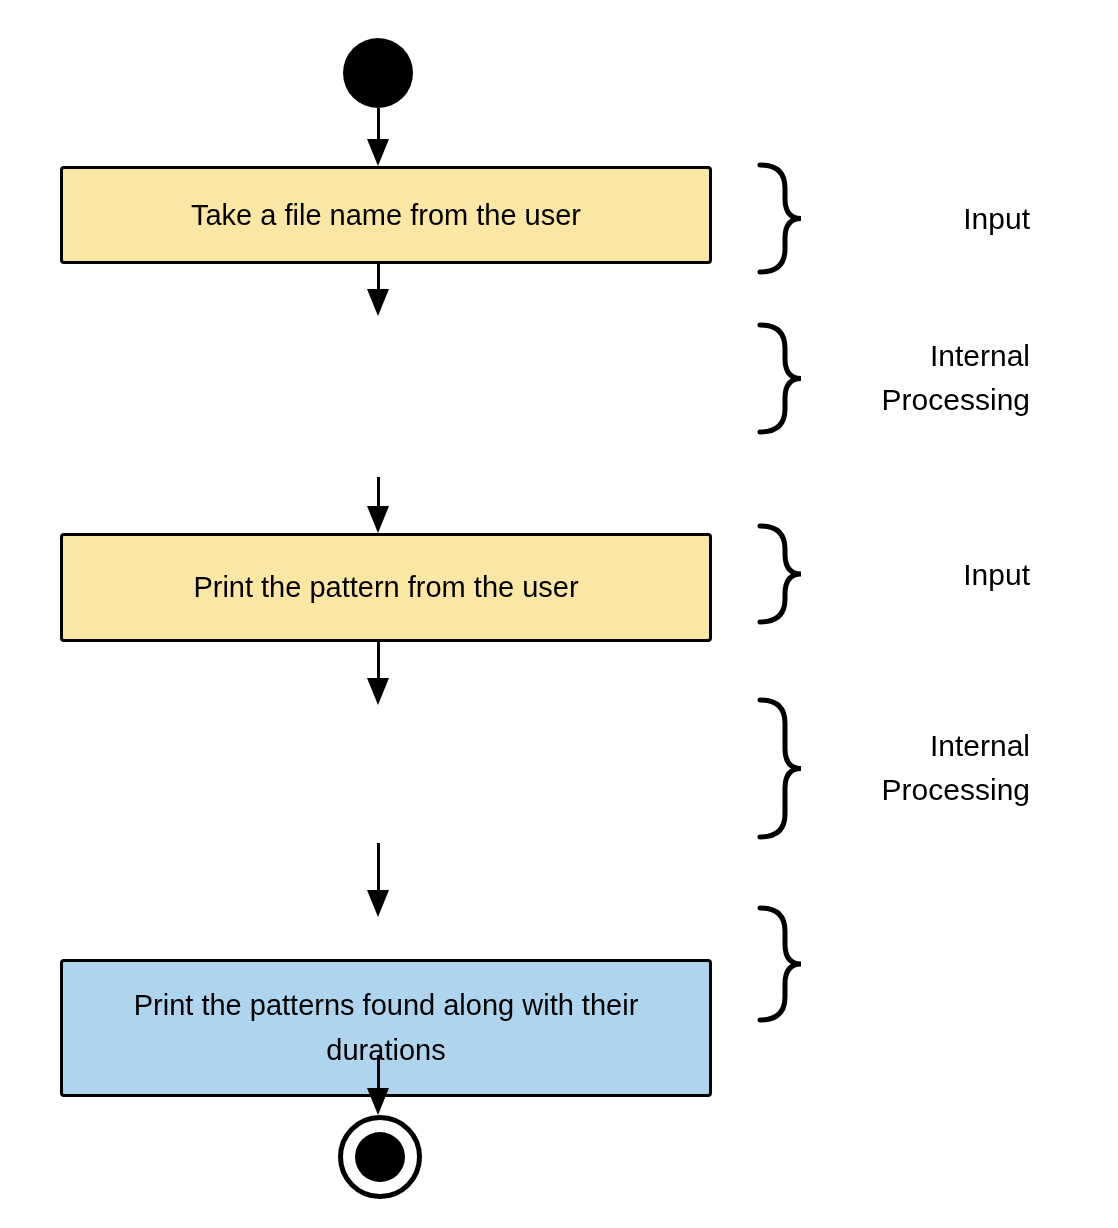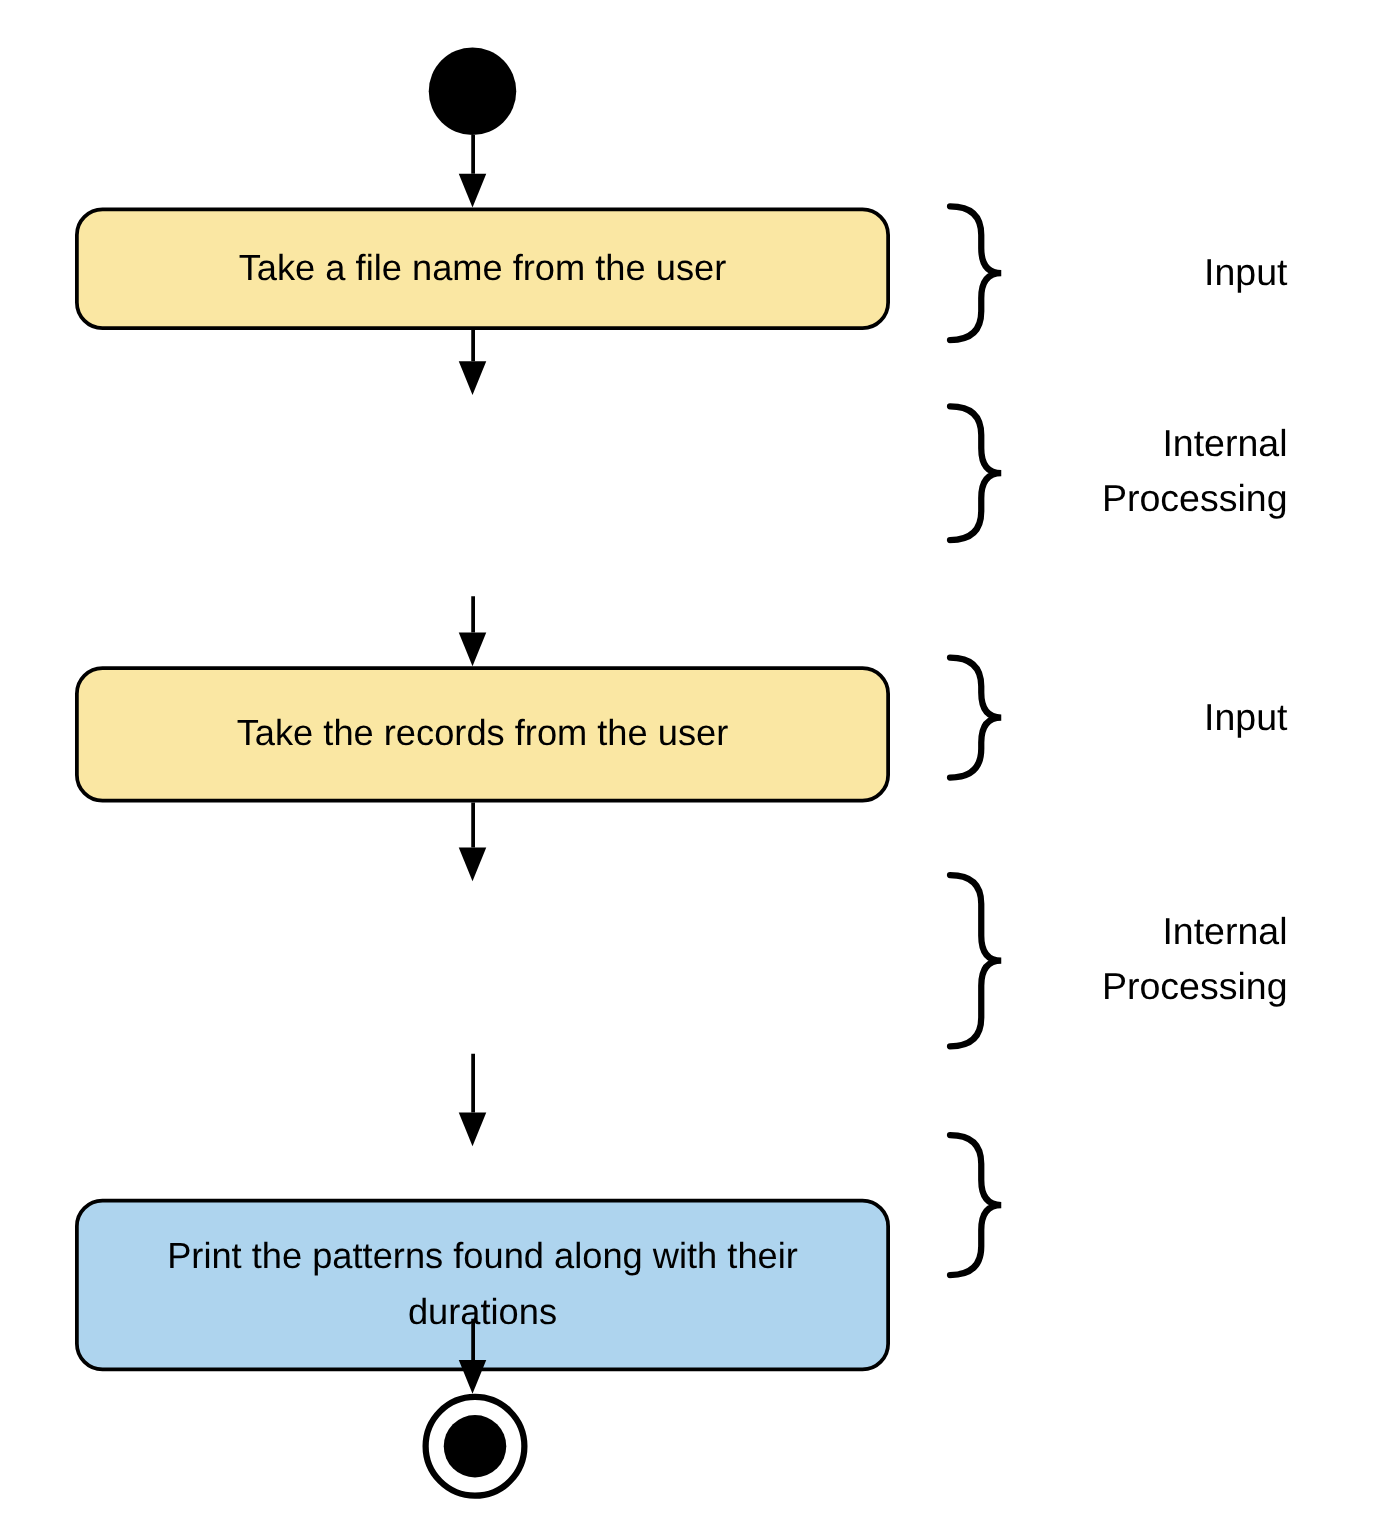--- a/index.html
+++ b/index.html
@@ -26,21 +26,21 @@
     background: #fff; box-sizing: border-box;
     display: flex; align-items: center; justify-content: center;
   }
   .end-node-inner {
     width: 50px; height: 50px; background: #000; border-radius: 50%;
   }
 
   
   .box {
     position: absolute; left: 60px; width: 652px;
-    border: 3px solid #000; border-radius: 22px;
+    border: 3px solid #000; border-radius: 4px;
     box-sizing: border-box;
     display: flex; align-items: center; justify-content: center;
     text-align: center;
     font-size: 29px; line-height: 45px;
     padding: 0 25px;
   }
   .box1 { top: 166px; height: 98px; }
   .box2 { top: 316px; height: 161px; padding: 0 40px; }
   .box3 { top: 533px; height: 109px; }
   .box4 { top: 705px; height: 138px; }
@@ -107,21 +107,21 @@
     <div class="arrow-head"></div>
   </div>
 
 
   <div class="arrow arrow3">
     <div class="arrow-line"></div>
     <div class="arrow-head"></div>
   </div>
 
   <div class="box box3" style="background-color: rgb(250, 231, 163);">
-    <span>Take the records from the user</span>
+    <span>Print the pattern from the user</span>
   </div>
 
   <div class="arrow arrow4">
     <div class="arrow-line"></div>
     <div class="arrow-head"></div>
   </div>
 
 
   <div class="arrow arrow5">
     <div class="arrow-line"></div>

